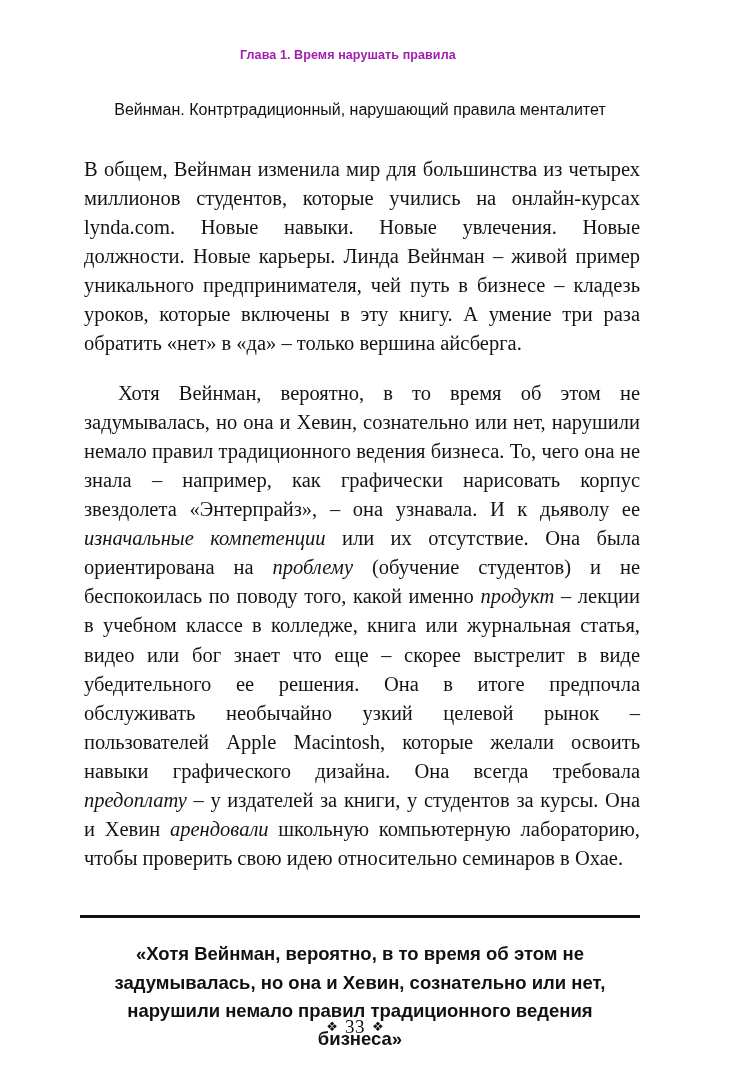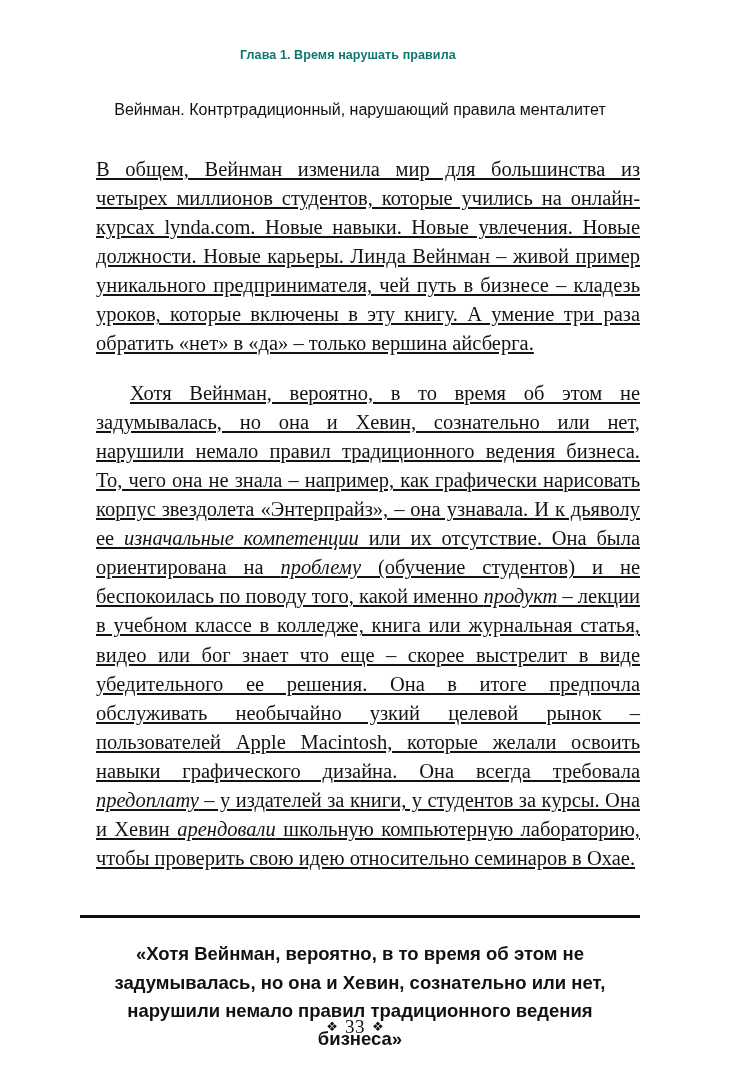--- a/index.html
+++ b/index.html
@@ -22,21 +22,21 @@
     padding: 0;
   }
   .running-head {
     position: absolute;
     top: 48px;
     left: 240px;
     font-family: "Liberation Sans", sans-serif;
     font-size: 12.5px;
     font-weight: 700;
     letter-spacing: 0.1px;
-    color: #0f766e;
+    color: #a21caf;
   }
   .content {
     position: absolute;
     top: 100px;
     left: 80px;
     width: 560px;
   }
   h1.chapter-title {
     font-family: "Liberation Sans", sans-serif;
     font-size: 16px;
@@ -44,24 +44,23 @@
     line-height: 1.3;
     text-align: center;
     margin: 0 0 34px 0;
     padding: 0 18px;
     color: #111111;
   }
   p.body-par {
     font-size: 20.5px;
     line-height: 1.42;
     text-align: justify;
-    margin: 0 0 0 16px;
+    margin: 0 0 0 4px;
     color: #131313;
     hyphens: manual;
-    text-decoration: underline;
   }
   p.body-par + p.body-par {
     margin-top: 20px;
   }
   p.indent {
     text-indent: 34px;
   }
   .pull-quote-wrap {
     margin-top: 42px;
     width: 560px;

